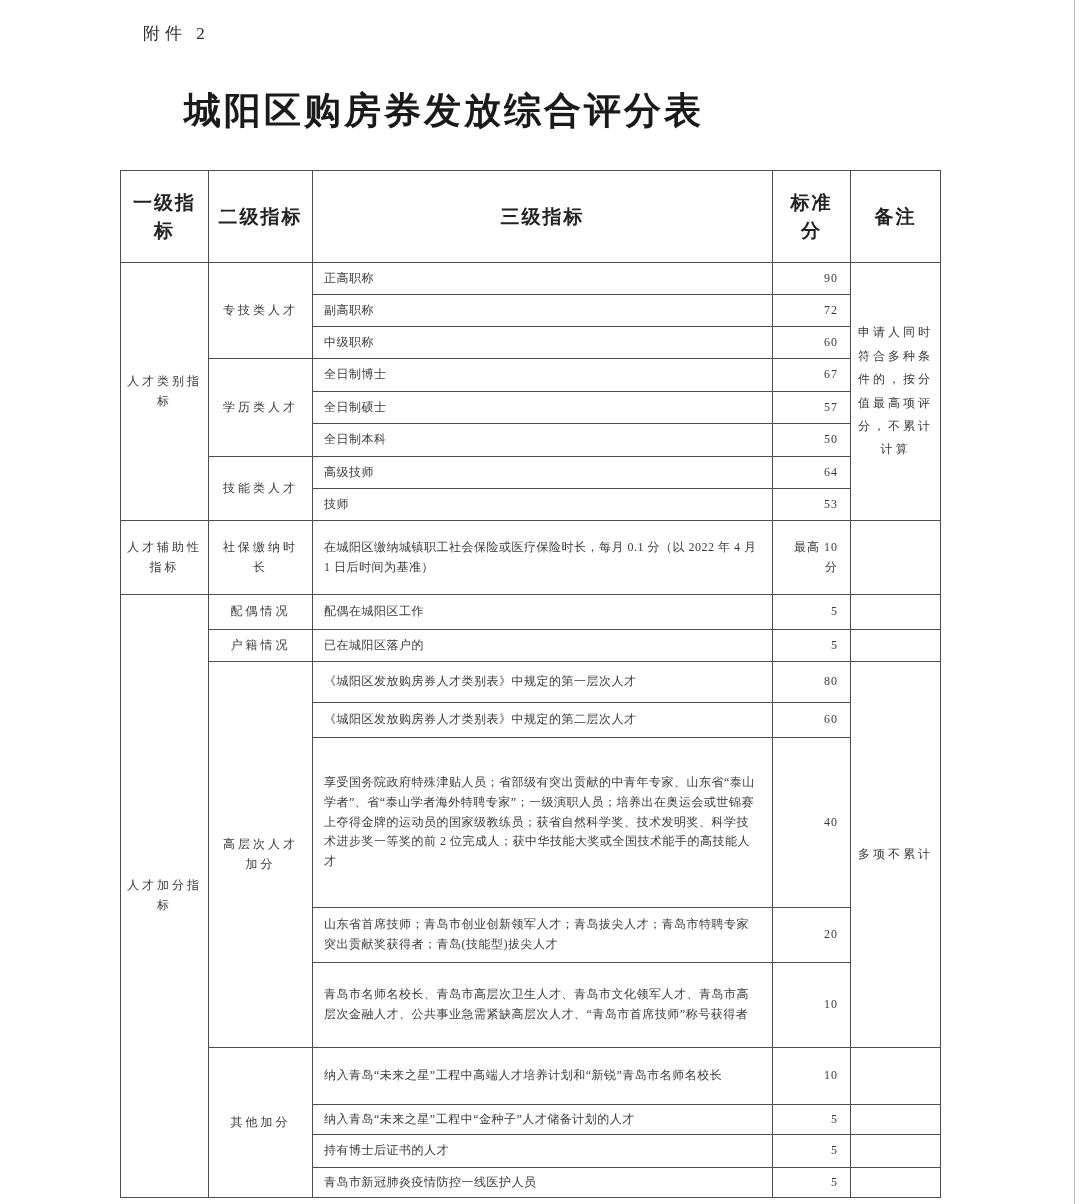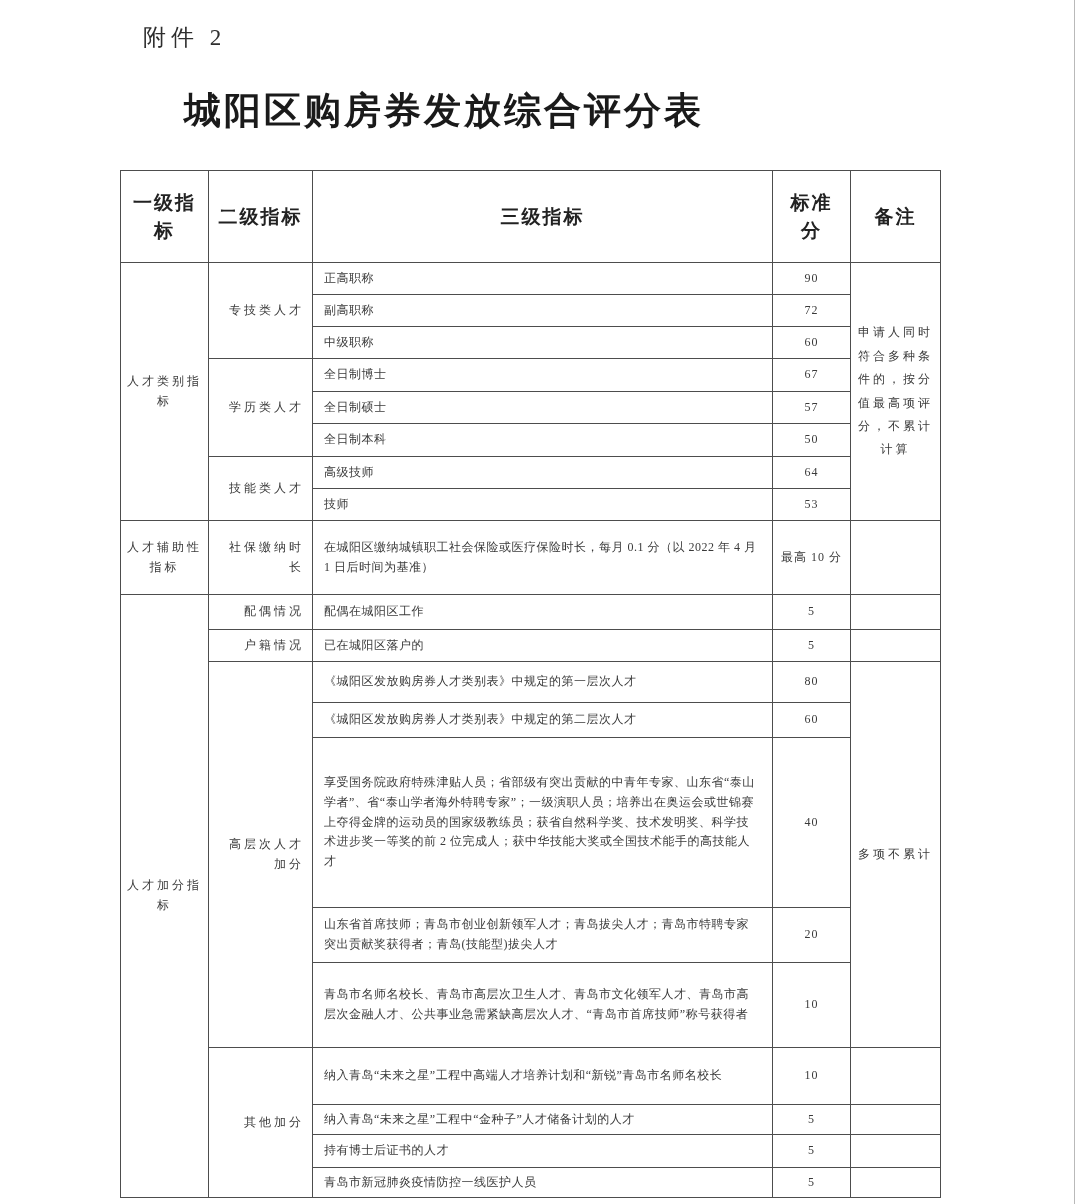--- a/index.html
+++ b/index.html
@@ -9,21 +9,21 @@
     position:relative;
     overflow:hidden;
     font-family:"Liberation Serif","DejaVu Serif",serif;
     color:#3a3a3a;
   }
   .page-edge{
     position:absolute;top:0;bottom:0;width:1px;background:#b9b9b9;
   }
   .attachment{
     position:absolute;left:143px;top:22px;
-    font-size:23px;letter-spacing:5px;color:#2e2e2e;
+    font-size:17px;letter-spacing:5px;color:#2e2e2e;
     font-family:"Liberation Serif","DejaVu Serif",serif;
   }
   .doc-title{
     position:absolute;left:0;top:86px;width:888px;
     text-align:center;
     font-family:"Liberation Sans","DejaVu Sans",sans-serif;
     font-weight:bold;font-size:37px;letter-spacing:3px;color:#1a1a1a;
   }
   table.score-table{
     position:absolute;left:120px;top:170px;
@@ -48,25 +48,25 @@
     padding:2px 8px;
   }
   .score-table th.th-l1{padding:2px 9px;margin-top:11px;}
   .score-table th.th-score{padding:18px 15px;}
   .score-table td{
     font-size:12px;line-height:1.65;
     padding:3px 8px;
     text-align:center;
   }
   td.cell-l1{letter-spacing:3px;padding:3px 5px;}
-  td.cell-l2{letter-spacing:3px;padding:3px 8px;text-align:right;}
+  td.cell-l2{letter-spacing:3px;padding:3px 8px;}
   td.cell-l3{
     text-align:left;letter-spacing:0.5px;padding:3px 11px;
   }
-  td.cell-score{letter-spacing:1px;padding:3px 4px;}
+  td.cell-score{letter-spacing:1px;padding:3px 12px;text-align:right;}
   td.cell-remark{letter-spacing:3px;padding:3px 4px;line-height:1.95;}
 </style>
 </head>
 <body>
 
 <div class="page-edge" style="left:1074px;"></div>
 
 <div class="attachment">附件 2</div>
 
 <div class="doc-title">城阳区购房券发放综合评分表</div>

